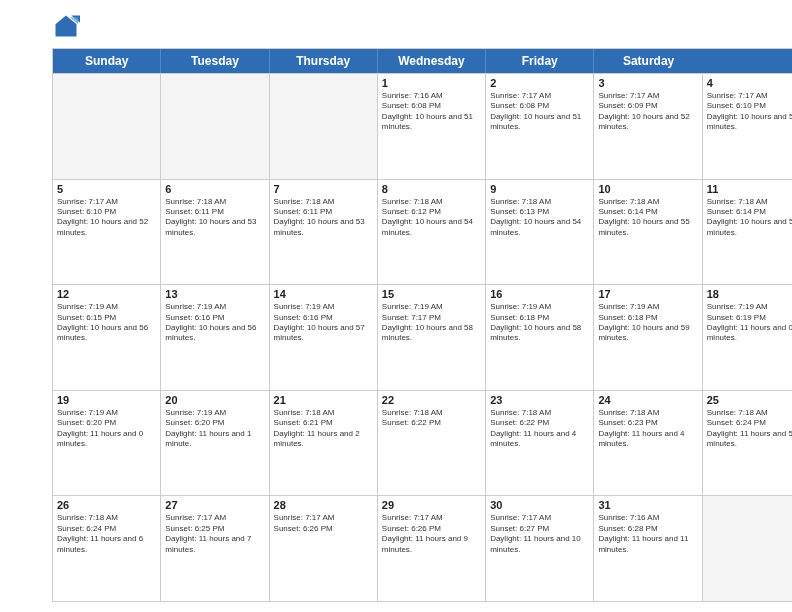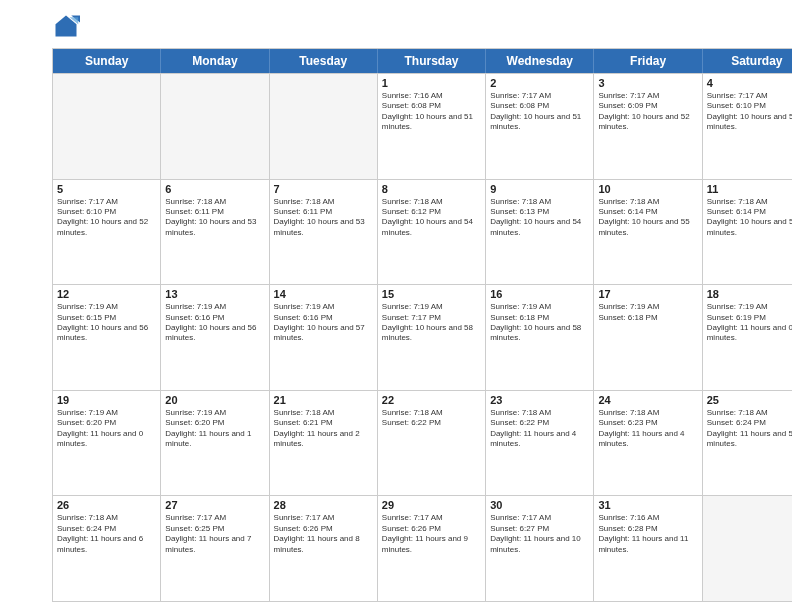--- a/index.html
+++ b/index.html
@@ -128,21 +128,20 @@
     </div>
     <div class="title-block">
       <div class="title-main"></div>
       <div class="title-sub"></div>
     </div>
   </div>
 
   <div class="calendar">
     <div class="cal-header-row">
     <div class="cal-header-cell">Sunday</div>
-        <div class="cal-header-cell">Monday</div>
         <div class="cal-header-cell">Tuesday</div>
         <div class="cal-header-cell">Thursday</div>
         <div class="cal-header-cell">Wednesday</div>
         <div class="cal-header-cell">Friday</div>
         <div class="cal-header-cell">Saturday</div>
       </div>
     <div class="cal-body">
     <div class="cal-week">
           <div class="cal-cell empty"></div>
           <div class="cal-cell empty"></div>
@@ -244,20 +243,21 @@
           <div class="cal-cell">
             <div class="day-num">16</div>
             <div class="cell-line">Sunrise: 7:19 AM</div>
             <div class="cell-line">Sunset: 6:18 PM</div>
             <div class="cell-line">Daylight: 10 hours and 58 minutes.</div>
           </div>
           <div class="cal-cell">
             <div class="day-num">17</div>
             <div class="cell-line">Sunrise: 7:19 AM</div>
             <div class="cell-line">Sunset: 6:18 PM</div>
+            <div class="cell-line">Daylight: 10 hours and 59 minutes.</div>
           </div>
           <div class="cal-cell">
             <div class="day-num">18</div>
             <div class="cell-line">Sunrise: 7:19 AM</div>
             <div class="cell-line">Sunset: 6:19 PM</div>
             <div class="cell-line">Daylight: 11 hours and 0 minutes.</div>
           </div>
         </div>
         <div class="cal-week">
           <div class="cal-cell">
@@ -312,21 +312,20 @@
           <div class="cal-cell">
             <div class="day-num">27</div>
             <div class="cell-line">Sunrise: 7:17 AM</div>
             <div class="cell-line">Sunset: 6:25 PM</div>
             <div class="cell-line">Daylight: 11 hours and 7 minutes.</div>
           </div>
           <div class="cal-cell">
             <div class="day-num">28</div>
             <div class="cell-line">Sunrise: 7:17 AM</div>
             <div class="cell-line">Sunset: 6:26 PM</div>
-            <div class="cell-line">Daylight: 11 hours and 8 minutes.</div>
           </div>
           <div class="cal-cell">
             <div class="day-num">29</div>
             <div class="cell-line">Sunrise: 7:17 AM</div>
             <div class="cell-line">Sunset: 6:26 PM</div>
             <div class="cell-line">Daylight: 11 hours and 9 minutes.</div>
           </div>
           <div class="cal-cell">
             <div class="day-num">30</div>
             <div class="cell-line">Sunrise: 7:17 AM</div>

